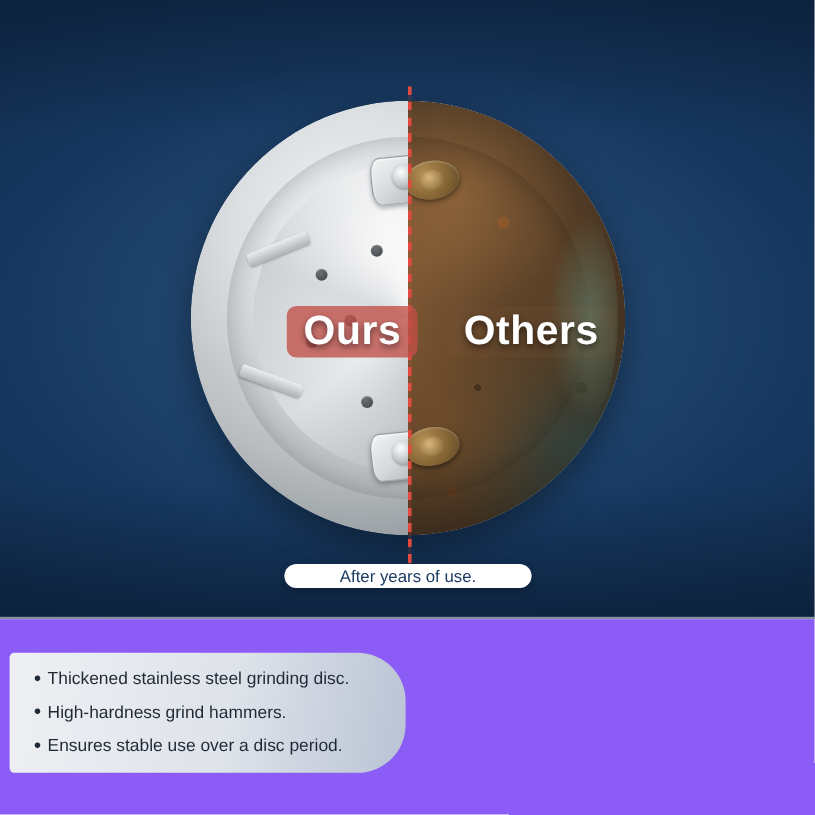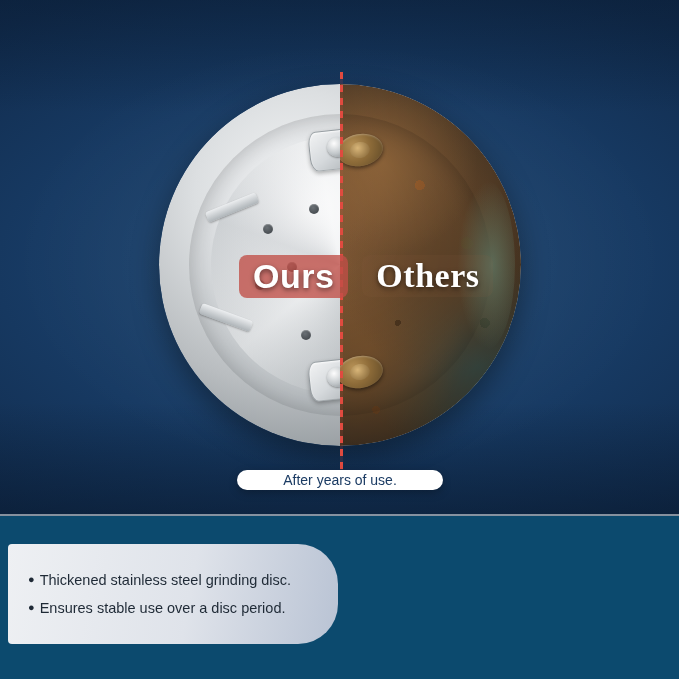--- a/index.html
+++ b/index.html
@@ -267,23 +267,22 @@
     letter-spacing: 0.5px;
     padding: 2px 14px;
     border-radius: 8px;
     text-shadow: 0 2px 5px rgba(0,0,0,0.5);
   }
   .disc-tag.ours {
     background: rgba(192,78,70,0.78);
     margin-left: 80px;
   }
   .disc-tag.others {
-    margin-left: 14px;
+    margin-left: 24px;
     background: rgba(150,95,70,0.10);
-    font-family: Liberation Serif, serif;
   }
 
   
   #after-pill {
     position: absolute;
     left: 237px;
     top: 470px;
     width: 206px;
     height: 20px;
     border-radius: 16px;
@@ -301,21 +300,21 @@
     font-weight: normal;
   }
 
   
   #bottom-panel {
     position: absolute;
     left: 0;
     top: 516px;
     width: 679px;
     height: 163px;
-    background: #0c4a6e;
+    background: #8b5cf6;
   }
   #bullet-card {
     position: absolute;
     left: 8px;
     top: 28px;
     width: 330px;
     height: 100px;
     border-radius: 4px 40px 40px 4px;
     background: linear-gradient(100deg, #eef0f3 0%, #dfe3ea 55%, #b9c3d4 100%);
     display: flex;
@@ -406,19 +405,22 @@
 
   <div id="panel-divider"></div>
 
   <div id="bottom-panel">
 
     <div id="bullet-card">
       <div class="bullet">
         <span class="dot">●</span><span>Thickened stainless steel grinding disc.</span>
       </div>
       <div class="bullet">
+        <span class="dot">●</span><span>High-hardness grind hammers.</span>
+      </div>
+      <div class="bullet">
         <span class="dot">●</span><span>Ensures stable use over a disc period.</span>
       </div>
     </div>
 
   </div>
 
 </div>
 
 </body></html>

